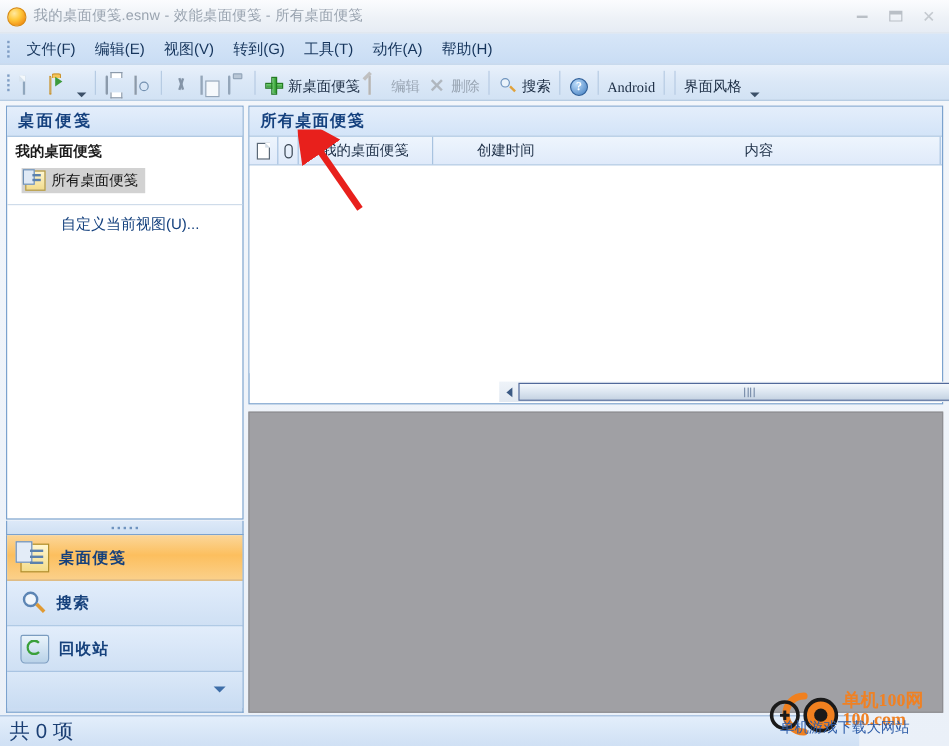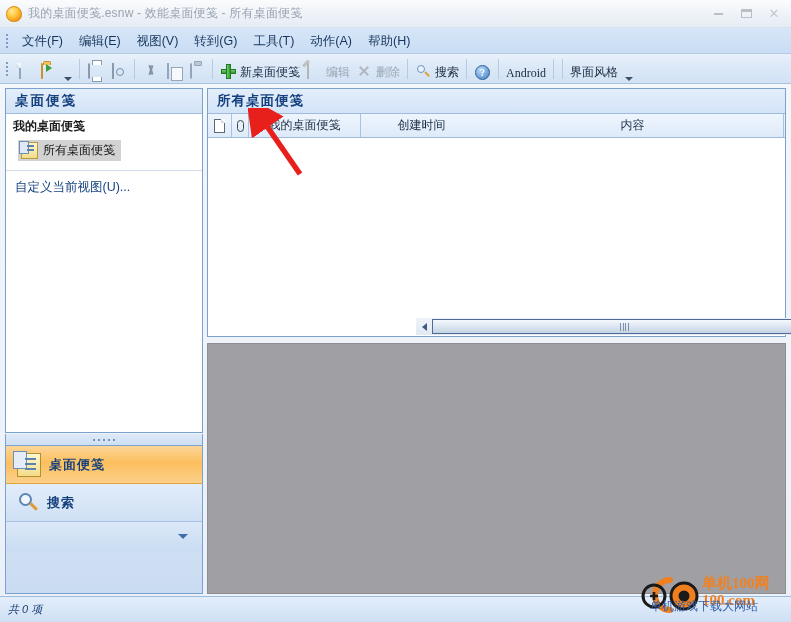--- a/index.html
+++ b/index.html
@@ -133,21 +133,21 @@
     background: #d2d2d2; color: #111; font-size: 12px;
   }
   .note-ico {
     width: 15px; height: 15px; position: relative; flex: none;
     background: linear-gradient(180deg,#fff7d2,#f2dc8c);
     border: 1px solid #b99b3a;
   }
   .note-ico:before{content:"";position:absolute;left:-3px;top:-2px;width:8px;height:11px;background:#dfe9f5;border:1px solid #6d8fb6;}
   .note-ico:after{content:"";position:absolute;left:5px;top:2px;width:7px;height:2px;background:#5b81ad;box-shadow:0 4px 0 #5b81ad;}
   .panel-divider{height:1px;background:#cfdcea;margin:8px 0 0 0;}
-  .view-link { padding: 8px 0 0 9px; color: #15417e; font-size: 12.5px; }
+  .view-link { padding: 8px 0 0 9px; color: #15417e; font-size: 12.5px; text-align: center; }
 
   #splitter {
     position: absolute; left: 5px; top: 434px; width: 198px; height: 12px;
     background: linear-gradient(180deg,#dde9f8,#cfe0f3);
     border: 1px solid #7ba2ce; border-top: none; box-sizing: border-box;
     display: flex; align-items: center; justify-content: center; gap: 3px;
   }
   #splitter i { width: 2px; height: 2px; background: #6f93bf; display: block; }
 
   
@@ -235,25 +235,25 @@
   #sb-thumb i { width: 1px; height: 8px; background: #7d91ad; display: block; }
 
   
   #preview {
     position: absolute; left: 207px; top: 343px; width: 579px; height: 251px;
     background: #a0a0a4; border: 1px solid #8e8e92; box-sizing: border-box;
   }
 
   
   #statusbar {
-    position: absolute; left: 0; bottom: 0; width: 791px; height: 26px;
+    position: absolute; left: 0; bottom: 0; width: 716px; height: 26px;
     background: linear-gradient(180deg,#e3eefb 0%, #cfe0f4 100%);
     border-top: 1px solid #9ebbdc;
     display: flex; align-items: center; padding-left: 8px;
-    color: #1b3f74; font-size: 11px; box-sizing: border-box; font-style: italic;
+    color: #1b3f74; font-size: 17px; box-sizing: border-box;
   }
 
   
   #red-arrow { position: absolute; left: 248px; top: 108px; width: 70px; height: 80px; pointer-events: none; }
 
   
   #watermark { position: absolute; left: 640px; top: 572px; width: 151px; height: 50px; pointer-events: none; }
   .wm-text1 { position: absolute; left: 62px; top: 2px; color: #ef8124; font-size: 15px; font-weight: bold; white-space: nowrap; font-family: "Liberation Serif", serif; }
   .wm-text2 { position: absolute; left: 62px; top: 20px; color: #ef8124; font-size: 15px; font-weight: bold; white-space: nowrap; font-family: "Liberation Serif", serif; }
   .wm-sub { position: absolute; left: 10px; top: 26px; color: #2d5ca8; font-size: 12px; white-space: nowrap; }
@@ -382,20 +382,24 @@
     </div>
 
   <div id="navpanel">
     <div class="nav-btn active">
       <span class="nav-ico notes"></span>
       <span>桌面便笺</span>
     </div>
     <div class="nav-btn">
       <span class="nav-ico search"></span>
       <span>搜索</span>
+    </div>
+    <div class="nav-btn">
+      <span class="nav-ico recycle"></span>
+      <span>回收站</span>
     </div>
     <div class="nav-rest">
       <span class="nav-chevron"></span>
     </div>
   </div>
 
   <div id="rightpanel">
     <div id="content-header">所有桌面便笺</div>
     <div id="col-header">
       <div class="col col-doc">

